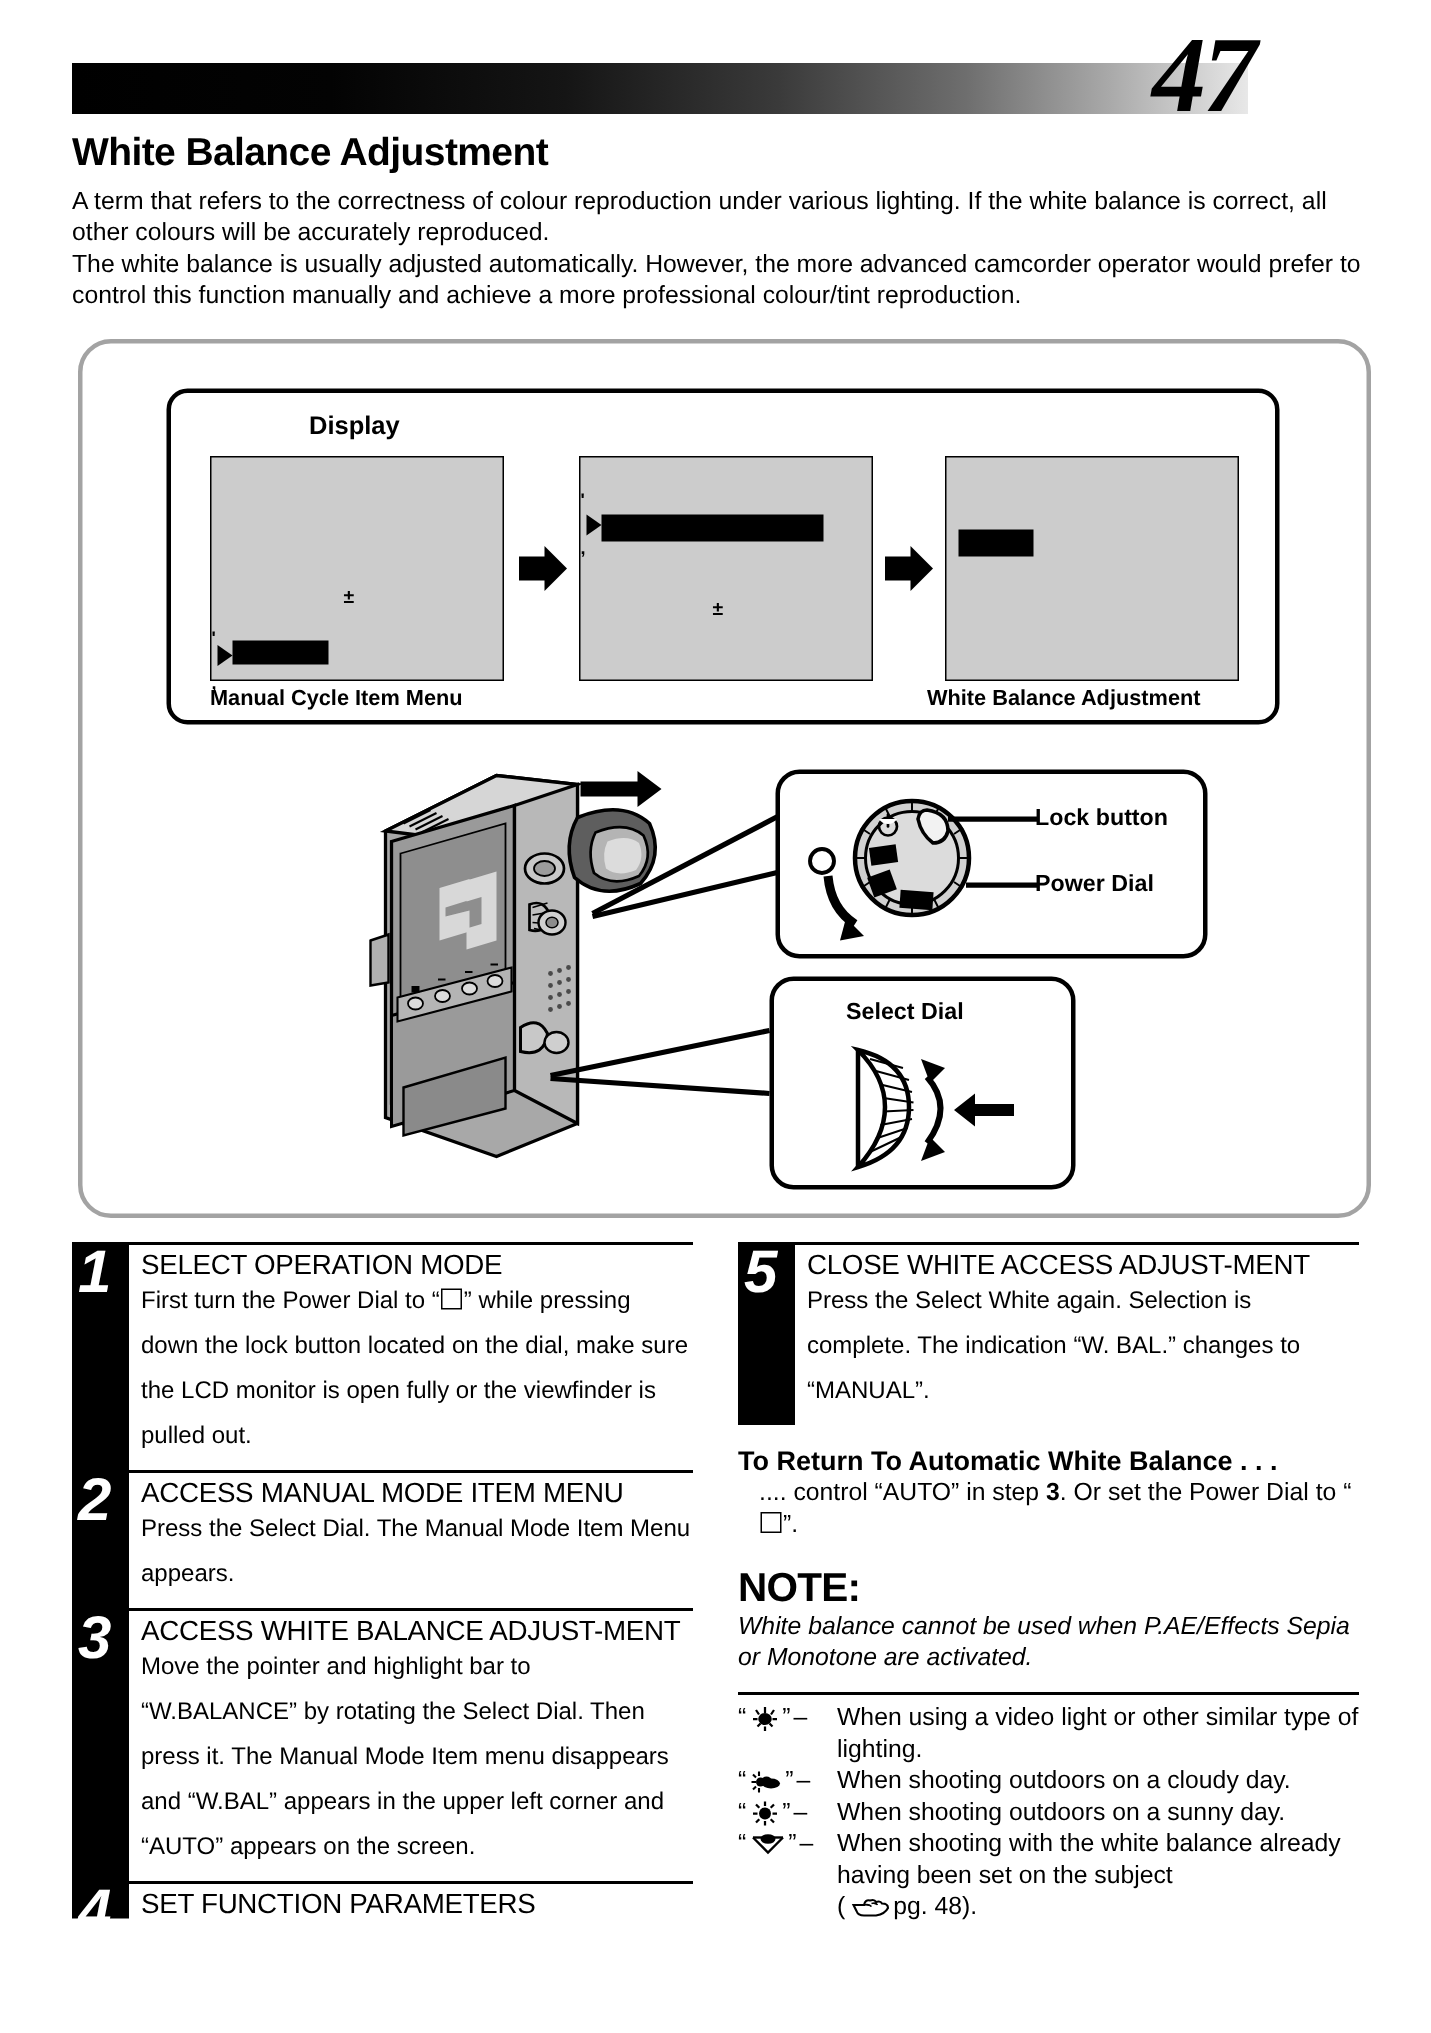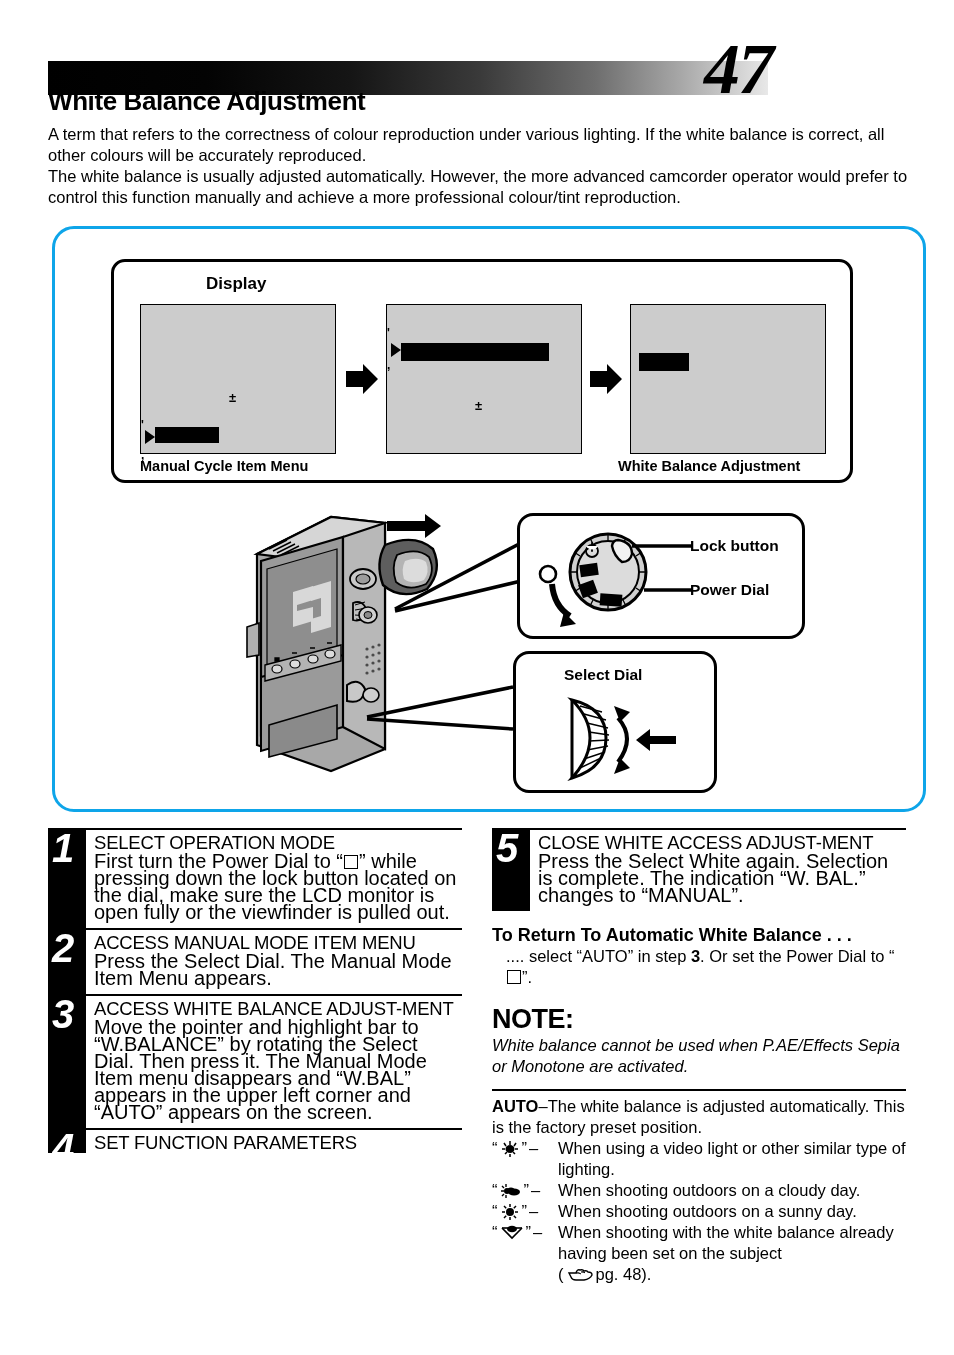--- a/index.html
+++ b/index.html
@@ -7,35 +7,35 @@
     width:954px;height:1355px;
     background:#ffffff;
     font-family:"Liberation Sans", sans-serif;
     color:#000;
     position:relative;
     overflow:hidden;
   }
   .page{position:absolute;inset:0;}
 
   
-  .hdr{position:absolute;left:48px;top:42px;width:720px;height:34px;margin-top:19px;}
+  .hdr{position:absolute;left:48px;top:42px;width:784px;height:34px;}
   .hdr-grad{position:absolute;left:0;top:0;width:100%;height:100%;
     background:linear-gradient(to right,#000000 0%,#030303 22%,#151515 42%,#3a3a3a 60%,#6e6e6e 76%,#a8a8a8 88%,#e8e8e8 100%);}
   .pageno{position:absolute;right:-4px;top:-28px;font-family:"Liberation Serif",serif;
     font-style:italic;font-weight:700;font-size:72px;line-height:1;color:#000;letter-spacing:-2px;}
 
   h1.title{position:absolute;left:48px;top:86px;margin:0;font-size:26px;font-weight:700;
     letter-spacing:-0.4px;font-family:"Liberation Sans", sans-serif;}
 
   .intro{position:absolute;left:48px;top:124px;width:872px;font-size:16.5px;line-height:21px;}
   .intro p{margin:0;}
 
   
   .figbox{position:absolute;left:52px;top:226px;width:856px;height:580px;
-    border:3px solid #0ea5e9;border-radius:22px;background:#fff;padding-left:12px;}
+    border:3px solid #a3a3a3;border-radius:22px;background:#fff;}
 
   .dispbox{position:absolute;left:56px;top:30px;width:736px;height:218px;
     border:3px solid #000;border-radius:14px;background:#fff;}
   .disp-label{position:absolute;left:92px;top:12px;font-size:17px;font-weight:700;}
 
   .lcd{position:absolute;background:#cccccc;border:1.5px solid #000;}
   .lcd1{left:26px;top:42px;width:194px;height:148px;}
   .lcd2{left:272px;top:42px;width:194px;height:148px;}
   .lcd3{left:516px;top:42px;width:194px;height:148px;}
 
@@ -64,21 +64,21 @@
   
   .col-l{position:absolute;left:48px;top:828px;width:414px;}
   .col-r{position:absolute;left:492px;top:828px;width:414px;}
 
   .stepblk{position:relative;padding-left:46px;border-top:2px solid #000;}
   .stepblk:first-child{border-top:2px solid #000;}
   .numbar{position:absolute;left:0;top:0;bottom:0;width:38px;background:#000;}
   .num{position:absolute;left:4px;top:-4px;color:#fff;font-style:italic;font-weight:700;
     font-size:40px;line-height:44px;font-family:"Liberation Sans", sans-serif;}
   .sh{margin:0;font-size:18.5px;font-weight:400;line-height:21px;padding-top:2px;letter-spacing:-0.2px;}
-  .sb{margin:0;font-size:20px;line-height:17px;padding-bottom:7px;}
+  .sb{margin:0;font-size:16px;line-height:30px;padding-bottom:7px;}
 
   .blank-sq{display:inline-block;width:12px;height:12px;border:1.6px solid #000;
     vertical-align:-1px;margin:0 1px;}
 
   .ret-h{margin:14px 0 0 0;font-size:18px;font-weight:700;}
   .ret-b{margin:0 0 0 14px;font-size:16.5px;line-height:21px;}
 
   .note-h{margin:16px 0 0 0;font-size:27px;font-weight:700;letter-spacing:-0.5px;}
   .note-b{margin:0;font-size:16.5px;line-height:21px;font-style:italic;}
 
@@ -315,27 +315,26 @@
 
     <div class="stepblk">
       <div class="numbar">
         <span class="num">5</span>
       </div>
       <p class="sh">CLOSE WHITE ACCESS ADJUST-MENT</p>
       <p class="sb">Press the Select White again. Selection is complete. The indication “W. BAL.” changes to “MANUAL”.</p>
     </div>
 
     <p class="ret-h">To Return To Automatic White Balance . . .</p>
-    <p class="ret-b"><span>.... select “AUTO” in step </span><b>3</b><span>. Or set the Power Dial to “</span><span class="blank-sq"></span><span>”.</span></p>
+    <p class="ret-b"><span>.... control “AUTO” in step </span><b>3</b><span>. Or set the Power Dial to “</span><span class="blank-sq"></span><span>”.</span></p>
 
     <p class="note-h">NOTE:</p>
     <p class="note-b">White balance cannot be used when P.AE/Effects Sepia or Monotone are activated.</p>
 
     <div class="legend">
-      <p class="lg-first"><b class="auto">AUTO</b><span>–The white balance is adjusted automatically. This is the factory preset position.</span></p>
 
       <div class="lg-row">
         <span class="lg-ico">
           <span style="display:inline-flex;align-items:center;gap:2px;">
             <span>“</span>
             <svg width="20" height="18" viewBox="0 0 20 18">
               <path d="M10 1 v4 M4 3 l2 3 M16 3 l-2 3" stroke="#000" stroke-width="1.5"></path>
               <ellipse cx="10" cy="9" rx="4.5" ry="4" fill="#000"></ellipse>
               <path d="M2 9 h3 M15 9 h3 M5 14 l2 -2 M15 14 l-2 -2 M10 17 v-3" stroke="#000" stroke-width="1.5"></path>
             </svg>

